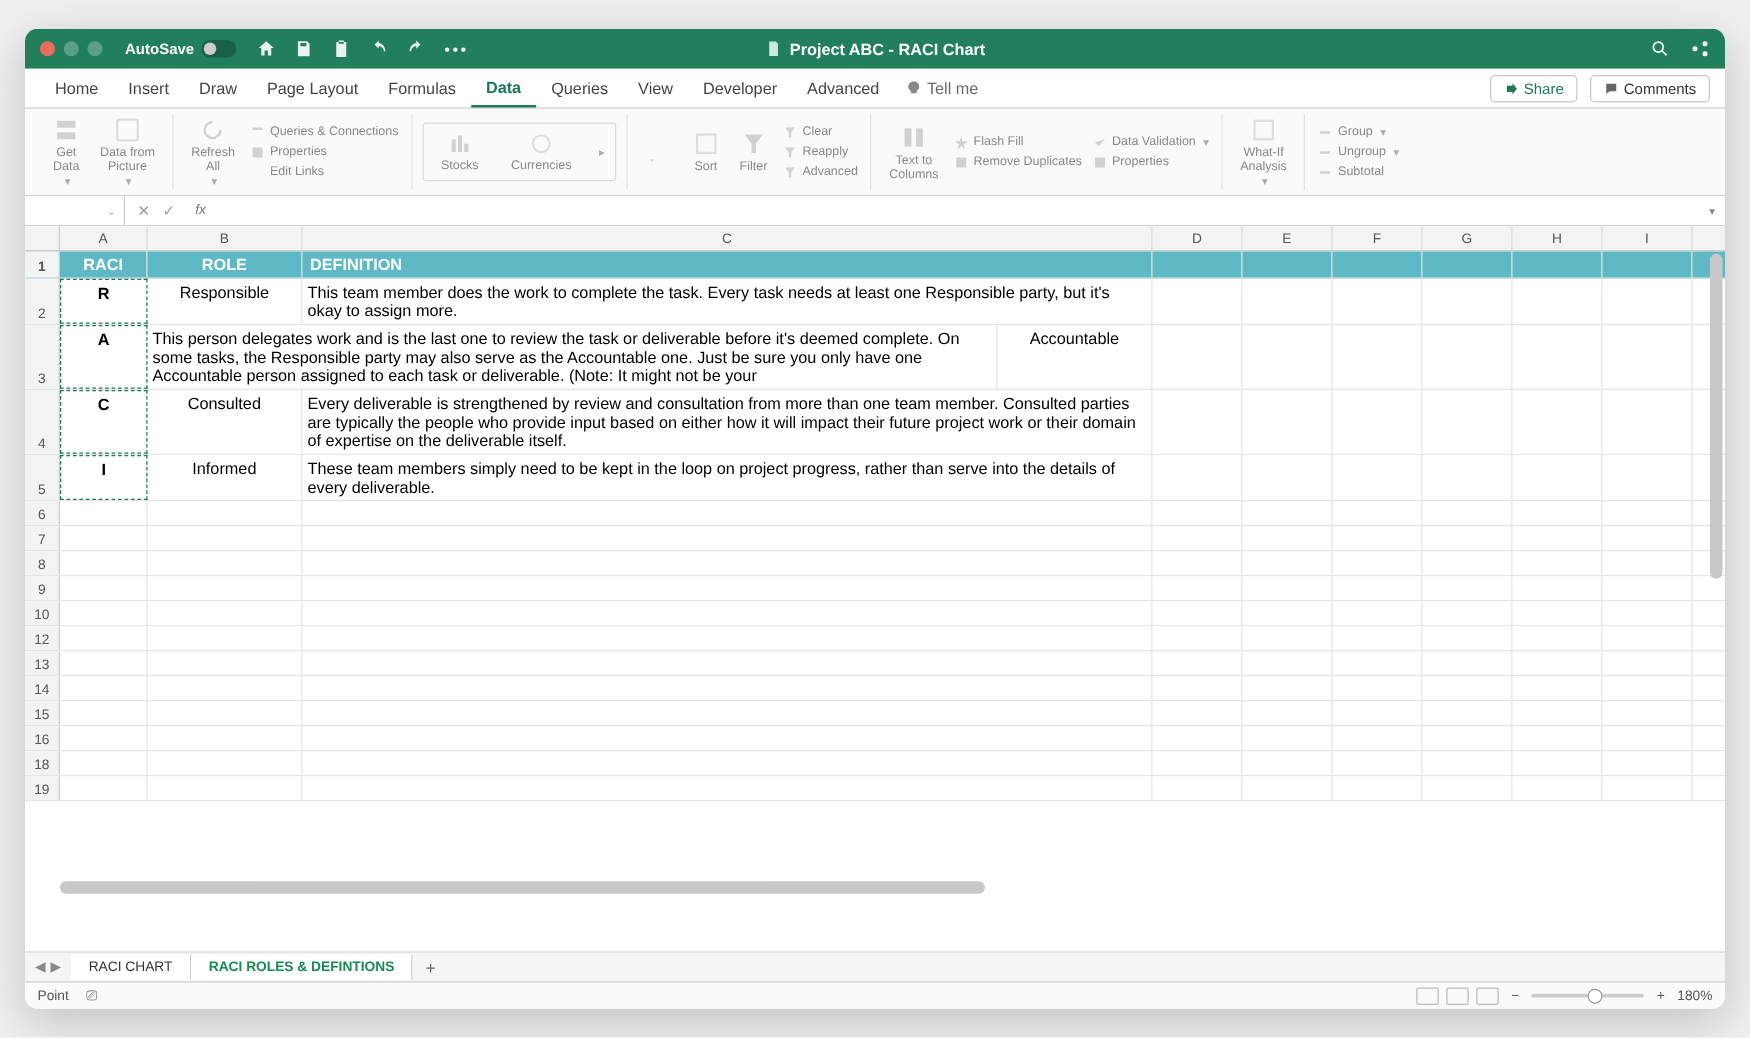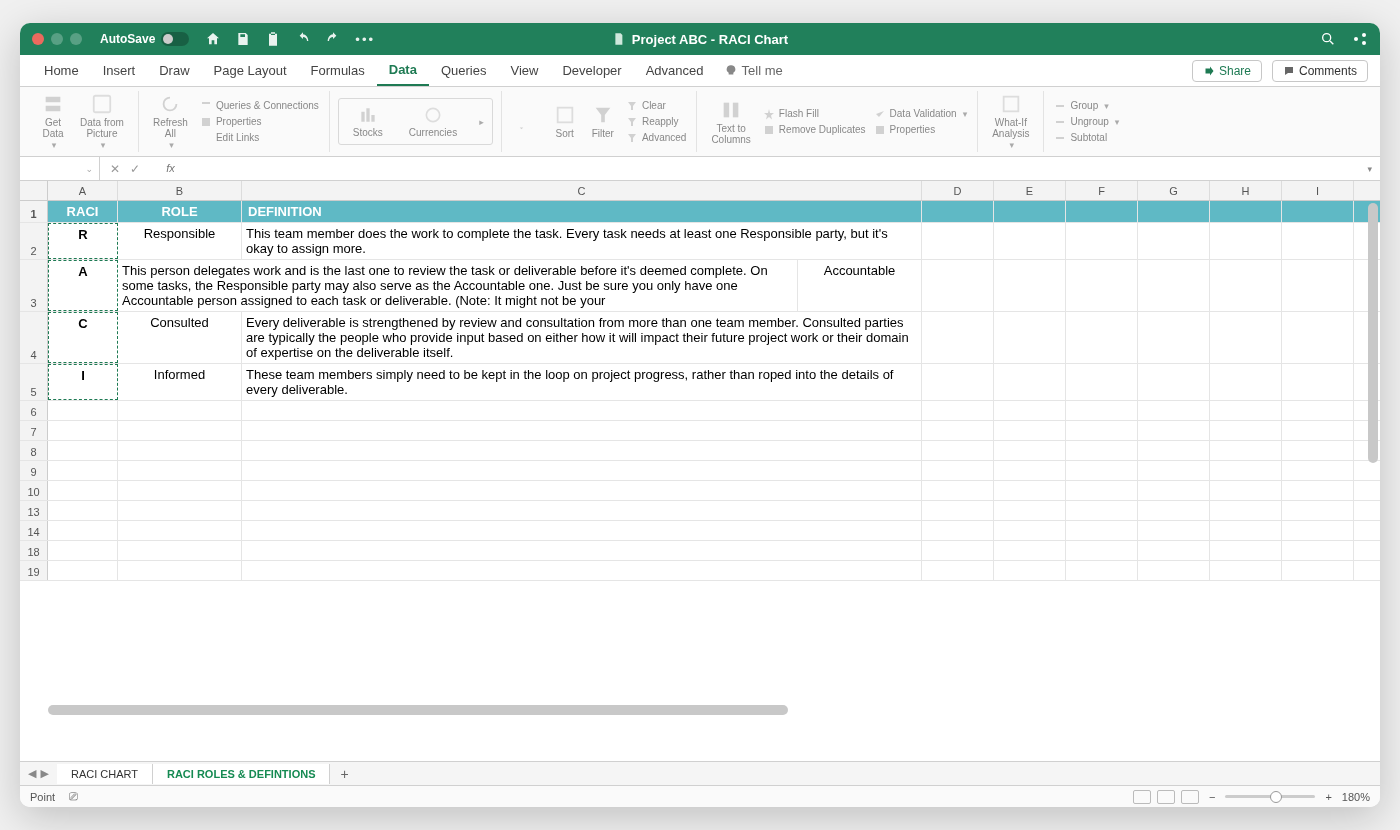--- a/index.html
+++ b/index.html
@@ -38,21 +38,21 @@
 .rlist div { display: flex; align-items: center; gap: 4px; padding: 1px 2px; }
 .rlist svg { width: 12px; height: 12px; opacity: 0.35; }
 .stockbox { border: 1px solid #d9d9d9; border-radius: 3px; padding: 4px 8px; display: flex; gap: 14px; align-items: center; }
 .stockbox .rbtn svg { width: 20px; height: 20px; }
 .chev { font-size: 9px; color: #aaa; margin-left: 2px; }
 
 
 .fbar { height: 24px; border-bottom: 1px solid #d0d0d0; display: flex; align-items: center; font-size: 12px; color: #666; background: #fff; }
 .namebox { width: 80px; border-right: 1px solid #d0d0d0; height: 100%; display: flex; align-items: center; justify-content: flex-end; padding-right: 6px; }
 .fbar-icons { display: flex; gap: 10px; padding: 0 10px; color: #999; }
-.fx { font-style: italic; font-size: 11px; color: #777; margin-left: 16px; }
+.fx { font-style: italic; font-size: 11px; color: #777; margin-left: 6px; }
 .fbar-expand { margin-left: auto; padding-right: 8px; font-size: 9px; color: #888; }
 
 
 .gridwrap { flex: 1; position: relative; overflow: hidden; display: flex; background: #fff; }
 .colheads { position: absolute; top: 0; left: 28px; right: 0; height: 20px; display: flex; background: #f3f3f3; border-bottom: 1px solid #ccc; font-size: 11px; color: #555; }
 .colheads div { border-right: 1px solid #dcdcdc; display: flex; align-items: center; justify-content: center; }
 .corner { position: absolute; top:0; left:0; width:28px; height:20px; background:#f3f3f3; border-right:1px solid #ccc; border-bottom:1px solid #ccc; }
 .rows { position: absolute; top: 20px; left: 0; right: 0; bottom: 0; overflow: hidden; }
 .row { display: flex; border-bottom: 1px solid #e5e5e5; min-height: 20px; font-size: 13px; }
 .rowhead { width: 28px; background: #f3f3f3; border-right: 1px solid #ccc; display: flex; align-items: flex-end; justify-content: center; font-size: 11px; color: #555; flex-shrink: 0; padding-bottom: 2px; }
@@ -422,21 +422,21 @@
           <div class="cell cRest" style="width: 72px;"></div>
           <div class="cell cRest" style="width: 72px;"></div>
           <div class="cell cRest" style="width: 72px;"></div>
           <div class="cell cRest" style="width: 72px;"></div>
           <div class="cell cRest" style="width: 72px;"></div>
         </div>
         <div class="row marching">
           <div class="rowhead">5</div>
           <div class="cell cA" style="width: 70px;">I</div>
           <div class="cell cB" style="width: 124px;">Informed</div>
-          <div class="cell cC" style="width: 680px;">These team members simply need to be kept in the loop on project progress, rather than roped into the details of every deliverable.</div>
+          <div class="cell cC" style="width: 680px;">These team members simply need to be kept in the loop on project progress, rather than serve into the details of every deliverable.</div>
           <div class="cell cRest" style="width: 72px;"></div>
           <div class="cell cRest" style="width: 72px;"></div>
           <div class="cell cRest" style="width: 72px;"></div>
           <div class="cell cRest" style="width: 72px;"></div>
           <div class="cell cRest" style="width: 72px;"></div>
           <div class="cell cRest" style="width: 72px;"></div>
         </div>
         <div class="row ">
           <div class="rowhead">6</div>
           <div class="cell cA" style="width: 70px;"></div>
@@ -491,33 +491,69 @@
           <div class="cell cB" style="width: 124px;"></div>
           <div class="cell cC" style="width: 680px;"></div>
           <div class="cell cRest" style="width: 72px;"></div>
           <div class="cell cRest" style="width: 72px;"></div>
           <div class="cell cRest" style="width: 72px;"></div>
           <div class="cell cRest" style="width: 72px;"></div>
           <div class="cell cRest" style="width: 72px;"></div>
           <div class="cell cRest" style="width: 72px;"></div>
         </div>
         <div class="row ">
+          <div class="rowhead">12</div>
+          <div class="cell cA" style="width: 70px;"></div>
+          <div class="cell cB" style="width: 124px;"></div>
+          <div class="cell cC" style="width: 680px;"></div>
+          <div class="cell cRest" style="width: 72px;"></div>
+          <div class="cell cRest" style="width: 72px;"></div>
+          <div class="cell cRest" style="width: 72px;"></div>
+          <div class="cell cRest" style="width: 72px;"></div>
+          <div class="cell cRest" style="width: 72px;"></div>
+          <div class="cell cRest" style="width: 72px;"></div>
+        </div>
+        <div class="row ">
           <div class="rowhead">13</div>
           <div class="cell cA" style="width: 70px;"></div>
           <div class="cell cB" style="width: 124px;"></div>
           <div class="cell cC" style="width: 680px;"></div>
           <div class="cell cRest" style="width: 72px;"></div>
           <div class="cell cRest" style="width: 72px;"></div>
           <div class="cell cRest" style="width: 72px;"></div>
           <div class="cell cRest" style="width: 72px;"></div>
           <div class="cell cRest" style="width: 72px;"></div>
           <div class="cell cRest" style="width: 72px;"></div>
         </div>
         <div class="row ">
           <div class="rowhead">14</div>
+          <div class="cell cA" style="width: 70px;"></div>
+          <div class="cell cB" style="width: 124px;"></div>
+          <div class="cell cC" style="width: 680px;"></div>
+          <div class="cell cRest" style="width: 72px;"></div>
+          <div class="cell cRest" style="width: 72px;"></div>
+          <div class="cell cRest" style="width: 72px;"></div>
+          <div class="cell cRest" style="width: 72px;"></div>
+          <div class="cell cRest" style="width: 72px;"></div>
+          <div class="cell cRest" style="width: 72px;"></div>
+        </div>
+        <div class="row ">
+          <div class="rowhead">15</div>
+          <div class="cell cA" style="width: 70px;"></div>
+          <div class="cell cB" style="width: 124px;"></div>
+          <div class="cell cC" style="width: 680px;"></div>
+          <div class="cell cRest" style="width: 72px;"></div>
+          <div class="cell cRest" style="width: 72px;"></div>
+          <div class="cell cRest" style="width: 72px;"></div>
+          <div class="cell cRest" style="width: 72px;"></div>
+          <div class="cell cRest" style="width: 72px;"></div>
+          <div class="cell cRest" style="width: 72px;"></div>
+        </div>
+        <div class="row ">
+          <div class="rowhead">16</div>
           <div class="cell cA" style="width: 70px;"></div>
           <div class="cell cB" style="width: 124px;"></div>
           <div class="cell cC" style="width: 680px;"></div>
           <div class="cell cRest" style="width: 72px;"></div>
           <div class="cell cRest" style="width: 72px;"></div>
           <div class="cell cRest" style="width: 72px;"></div>
           <div class="cell cRest" style="width: 72px;"></div>
           <div class="cell cRest" style="width: 72px;"></div>
           <div class="cell cRest" style="width: 72px;"></div>
         </div>

